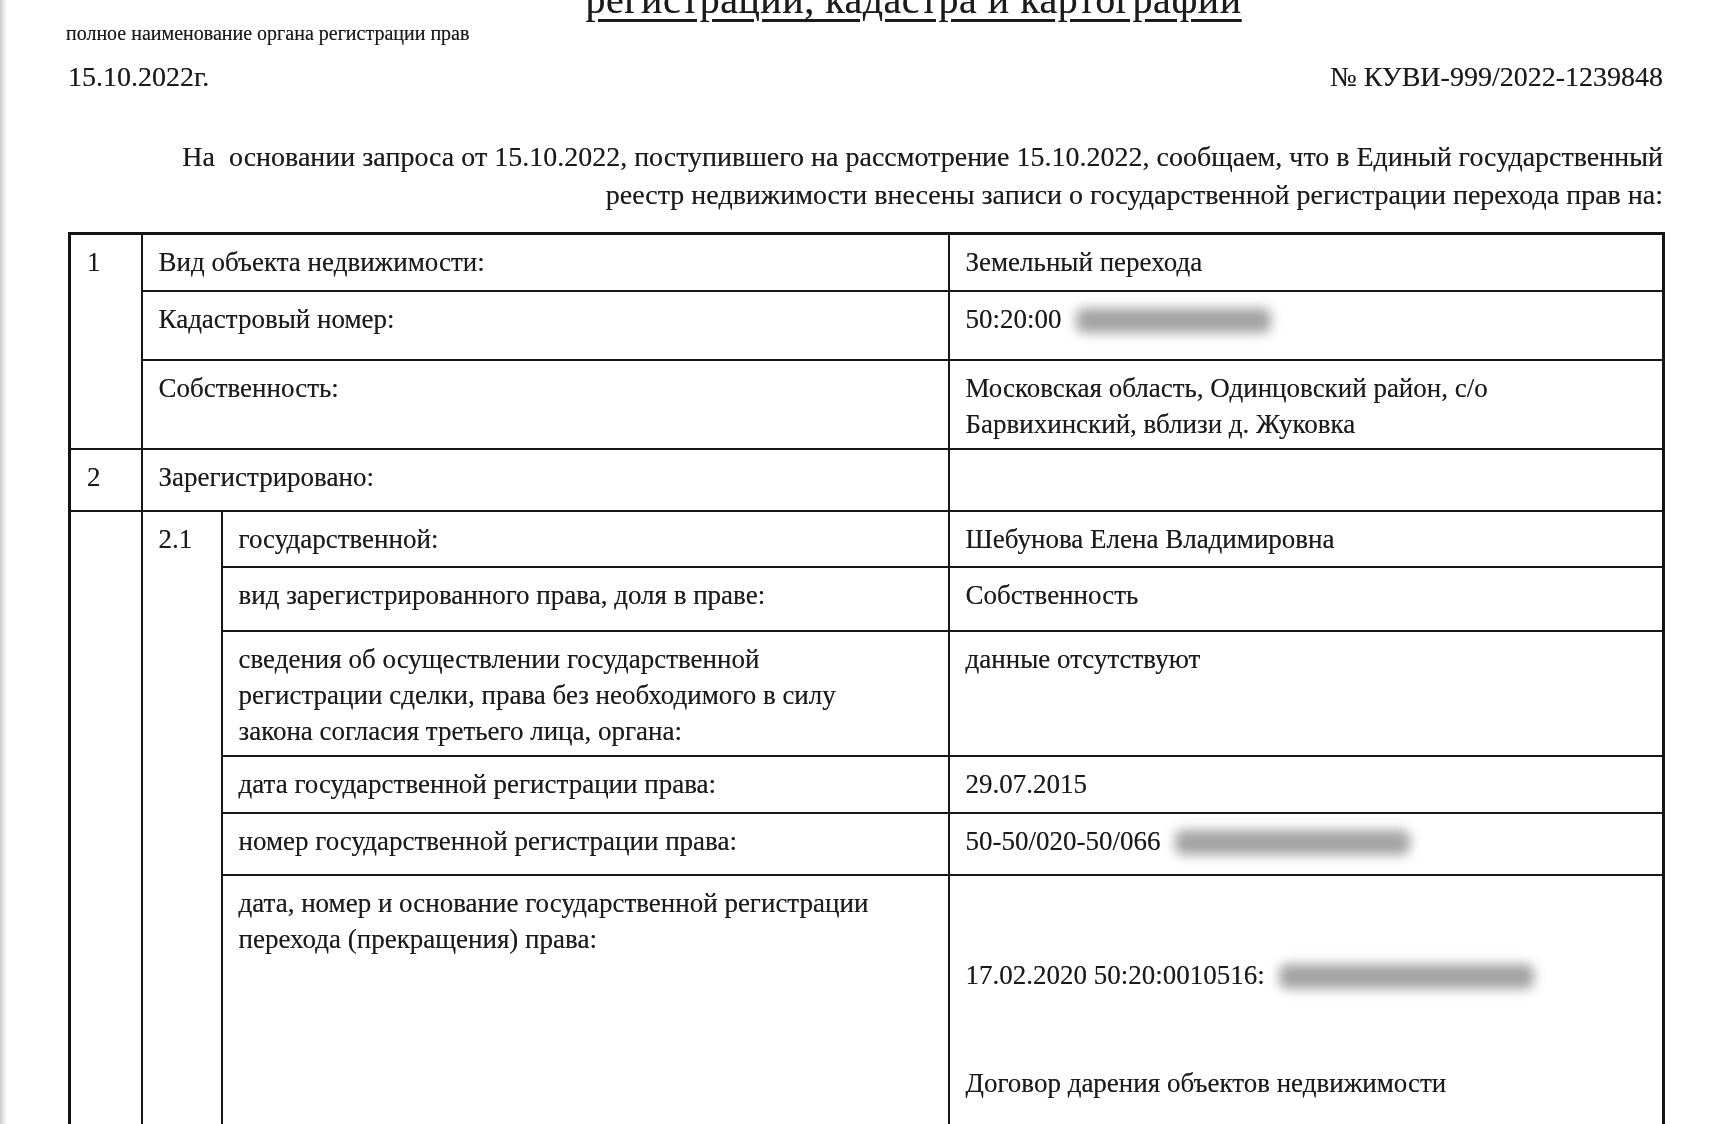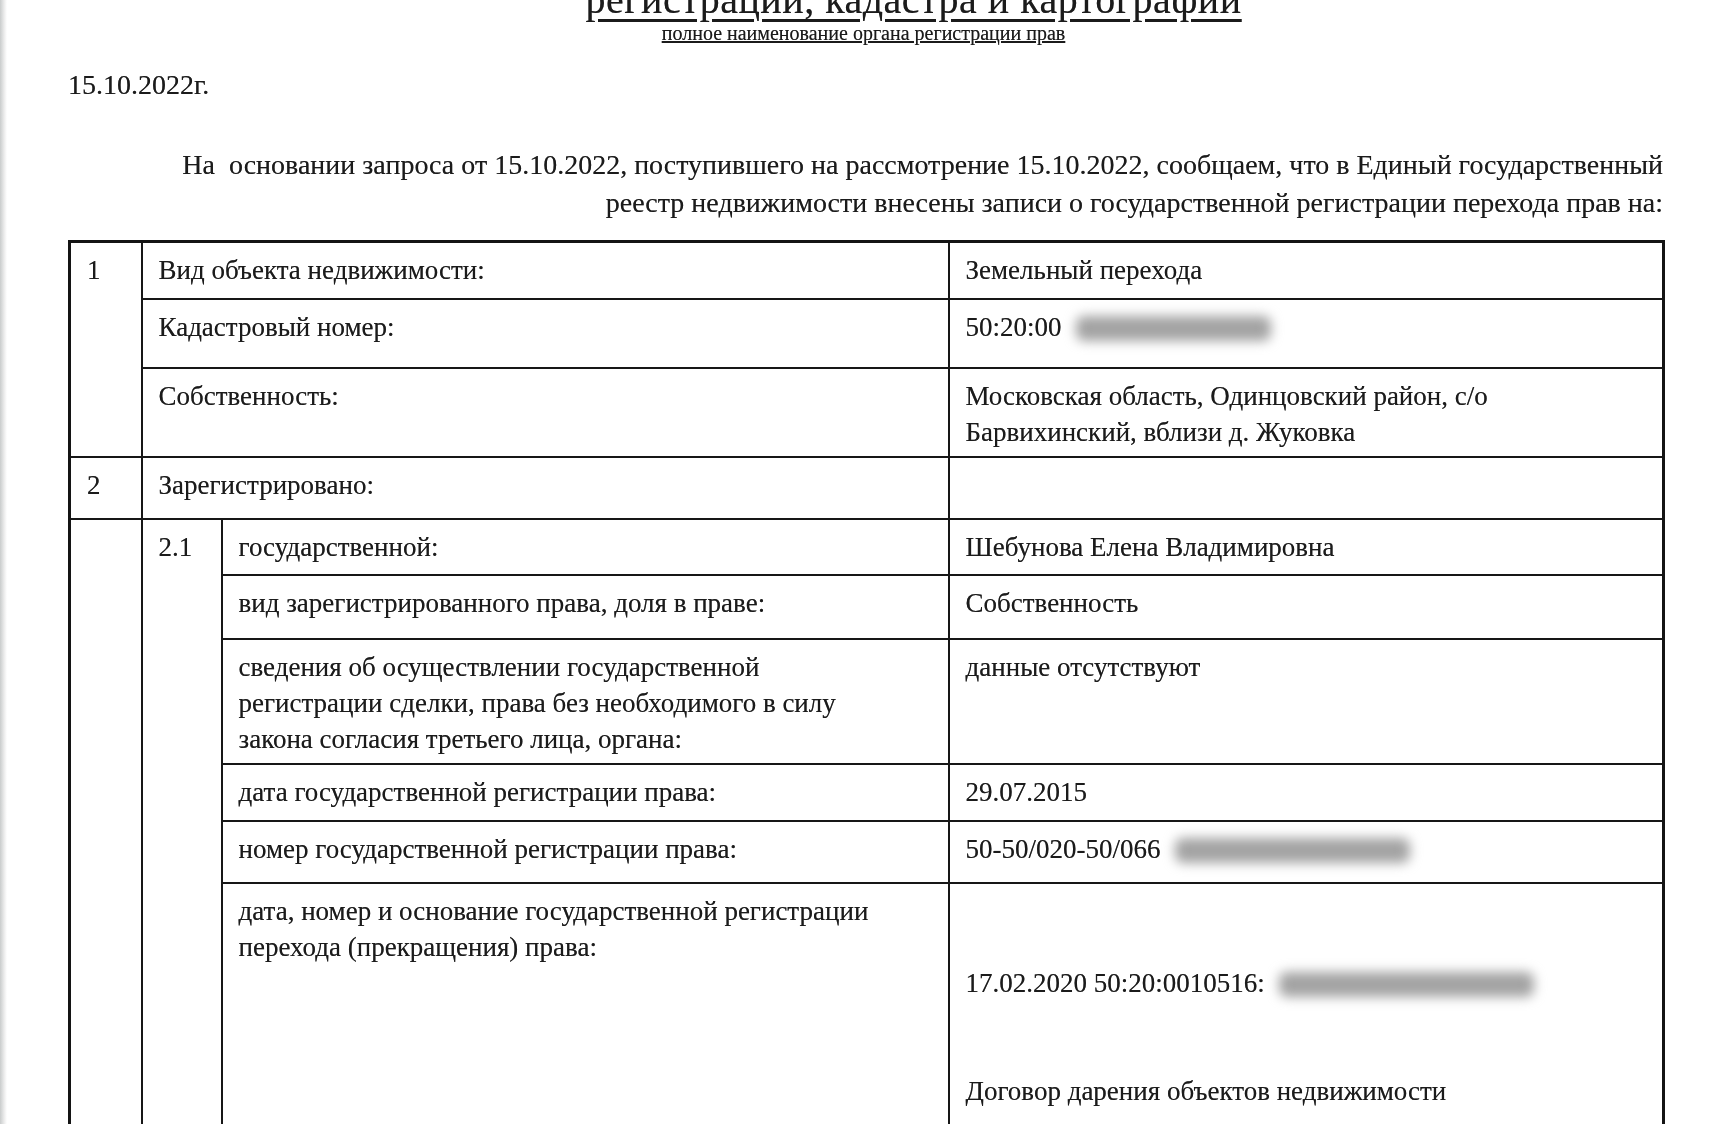--- a/index.html
+++ b/index.html
@@ -18,28 +18,27 @@
   
   .org-header{position:relative;height:48px;overflow:visible;}
   .org-line{
     position:absolute;top:-24px;left:0;right:0;text-align:center;
     transform:translateX(48px);
     font-size:40px;font-weight:500;letter-spacing:.5px;
     text-decoration:underline;text-decoration-thickness:3px;text-underline-offset:6px;
     white-space:nowrap;
   }
   .org-caption{
-    position:absolute;top:22px;left:0;right:0;text-align:center;
+    position:absolute;top:22px;left:0;right:0;
     transform:translateX(-2px);
     font-size:20px;
-    text-decoration:underline;
   }
 
   .date-row{
-    margin-top:20px;display:flex;justify-content:space-between;align-items:baseline;
+    margin-top:12px;display:flex;justify-content:space-between;align-items:baseline;
     font-size:28px;line-height:34px;text-align:right;
   }
 
   .intro{
     margin-top:44px;font-size:28px;line-height:38px;white-space:pre-wrap;text-align:right;
   }
 
   
   table.egrn{
     margin-top:18px;width:1594px;table-layout:fixed;
@@ -69,20 +68,21 @@
 
 <div class="page">
 
   <div class="org-header">
     <div class="org-line">регистрации, кадастра и картографии</div>
     <div class="org-caption">полное наименование органа регистрации прав</div>
   </div>
 
   <div class="date-row">
     <span>15.10.2022г.</span>
+    <span>№ КУВИ-999/2022-1239848</span>
   </div>
 
   <div class="intro">На  основании запроса от 15.10.2022, поступившего на рассмотрение 15.10.2022, сообщаем, что в Единый государственный
 реестр недвижимости внесены записи о государственной регистрации перехода прав на:</div>
 
   <table class="egrn">
     <colgroup>
       <col style="width:72px">
         <col style="width:80px">
         <col style="width:727px">

